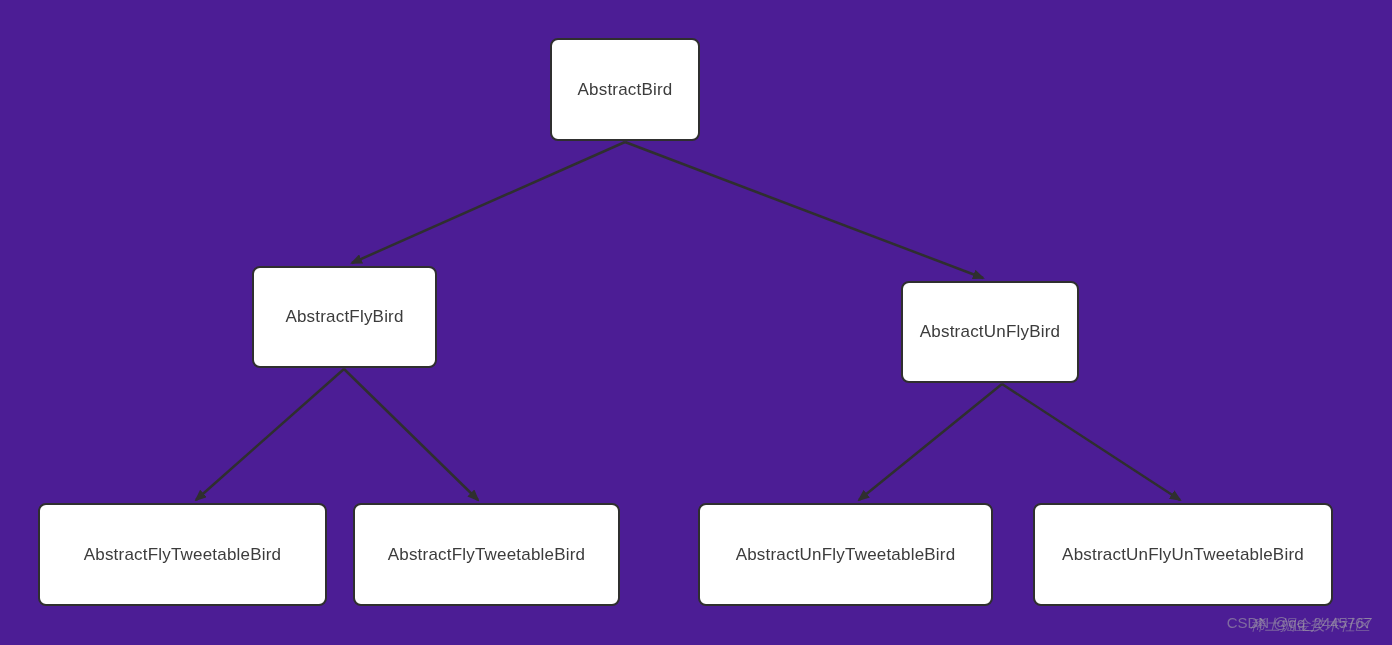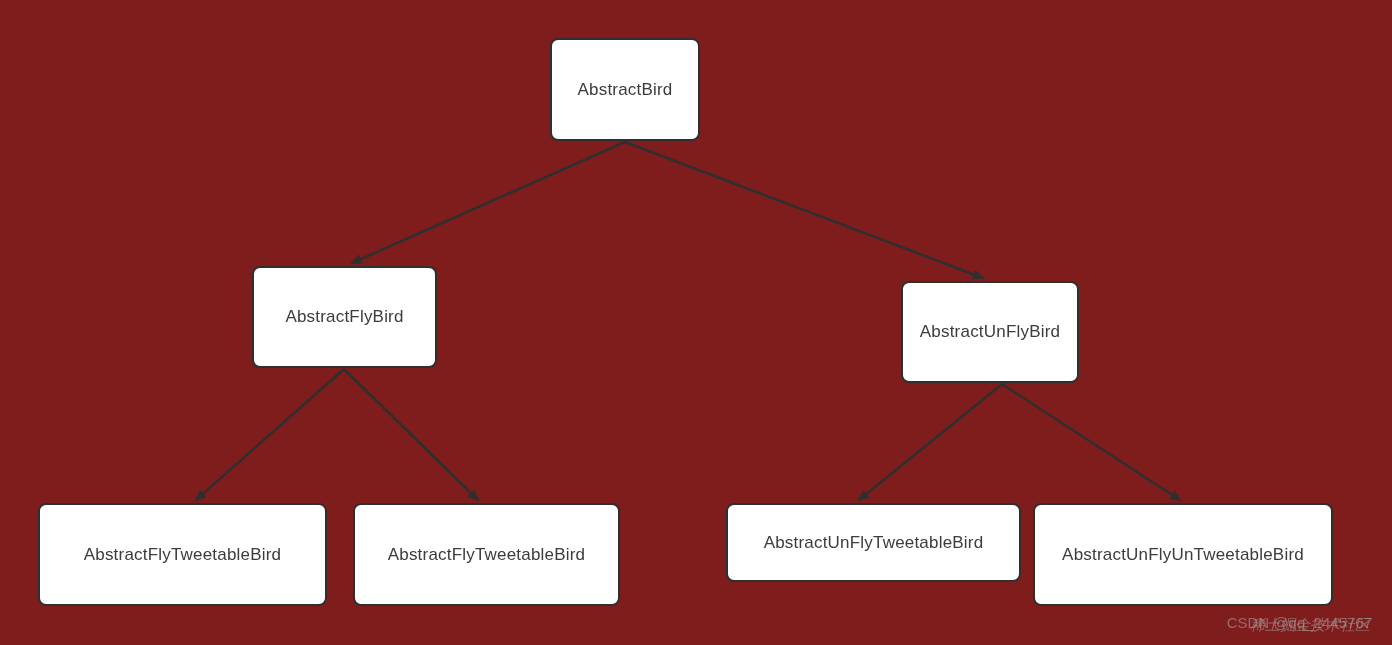--- a/index.html
+++ b/index.html
@@ -4,21 +4,21 @@
 <style>
   html, body {
     margin: 0;
     padding: 0;
     background: #ffffff;
   }
   .canvas {
     position: relative;
     width: 1392px;
     height: 645px;
-    background: #7f1d1d;
+    background: #4c1d95;
     overflow: hidden;
     font-family: "Liberation Sans", "DejaVu Sans", sans-serif;
   }
   .edges-layer {
     position: absolute;
     left: 0;
     top: 0;
     width: 1392px;
     height: 645px;
     pointer-events: none;
@@ -36,21 +36,21 @@
     color: #3c3c3c;
     letter-spacing: 0.2px;
     white-space: nowrap;
   }
   
   .n-root   { left: 550px;  top: 38px;  width: 150px; height: 103px; }
   .n-fly    { left: 252px;  top: 266px; width: 185px; height: 102px; }
   .n-unfly  { left: 901px;  top: 281px; width: 178px; height: 102px; }
   .n-ft1    { left: 38px;   top: 503px; width: 289px; height: 103px; }
   .n-ft2    { left: 353px;  top: 503px; width: 267px; height: 103px; }
-  .n-ut     { left: 698px;  top: 503px; width: 295px; height: 79px; margin-left: 28px; }
+  .n-ut     { left: 698px;  top: 503px; width: 295px; height: 103px; }
   .n-uut    { left: 1033px; top: 503px; width: 300px; height: 103px; }
 
   .watermark {
     position: absolute;
     right: 20px;
     top: 614px;
     width: 300px;
     height: 26px;
     text-align: right;
     pointer-events: none;

